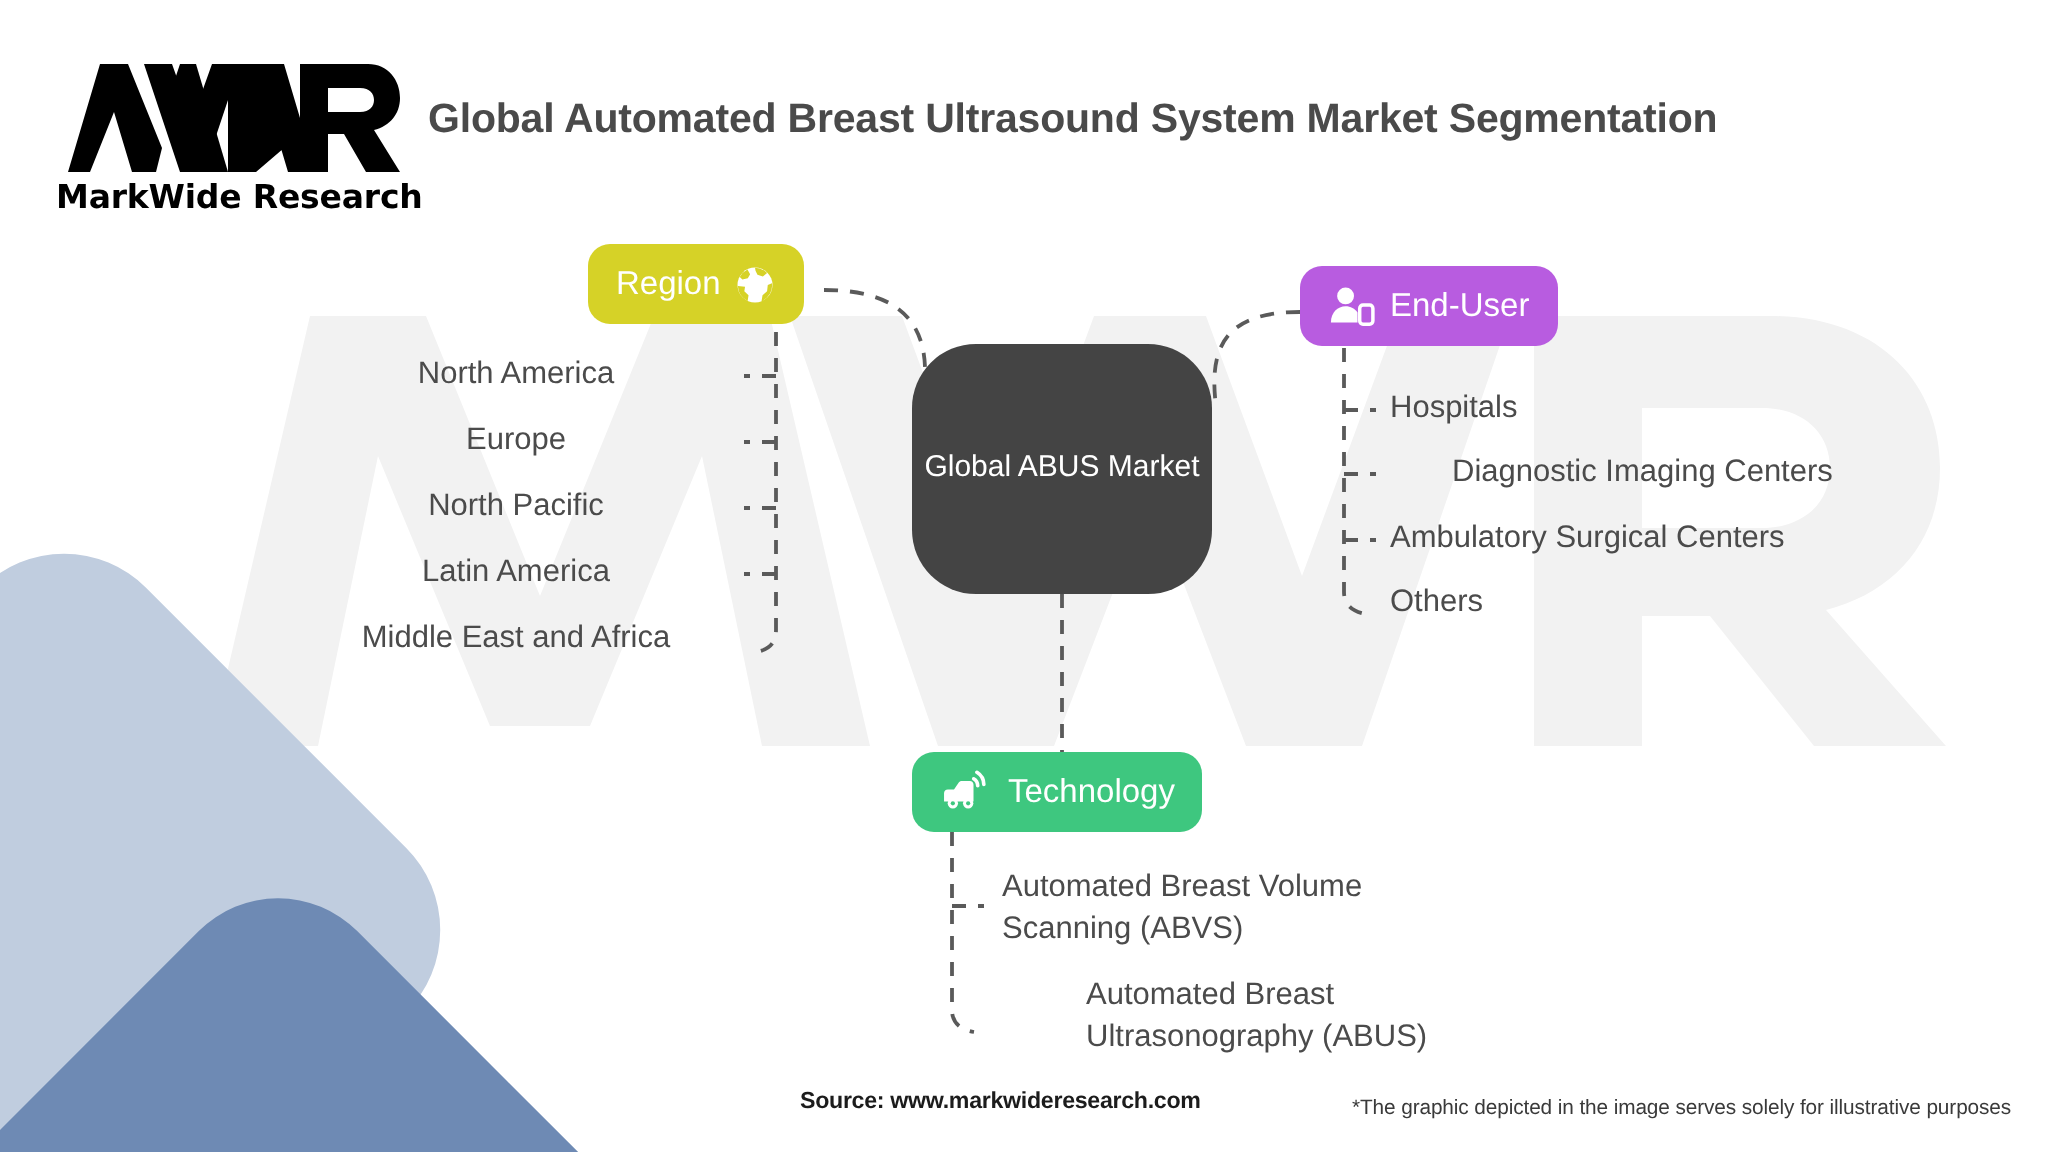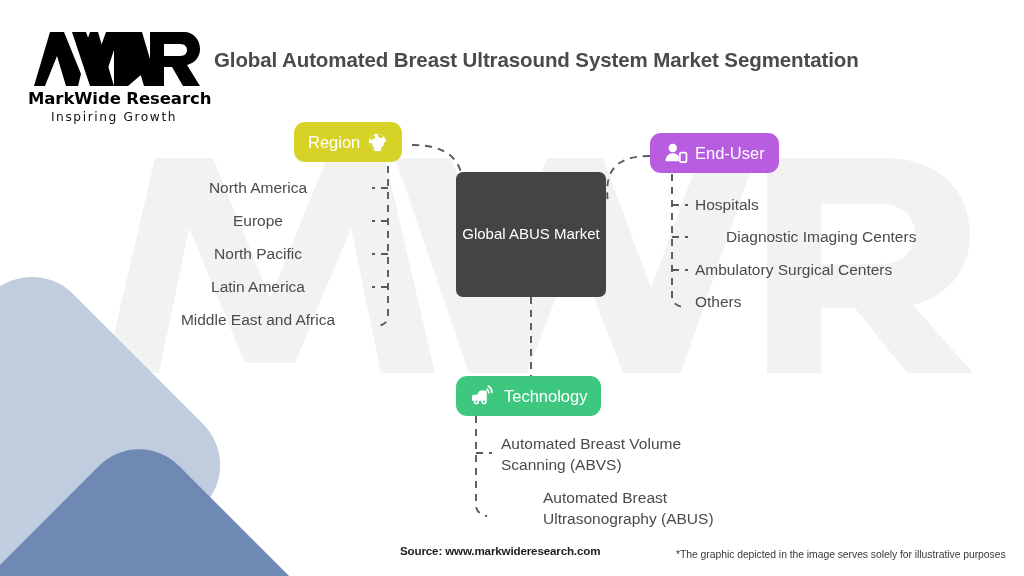--- a/index.html
+++ b/index.html
@@ -101,21 +101,21 @@
     pointer-events: none;
   }
 
   
   .center-node {
     position: absolute;
     left: 456px;
     top: 172px;
     width: 150px;
     height: 125px;
-    border-radius: 7px;
+    border-radius: 32px;
     background: #444444;
     color: #ffffff;
     display: flex;
     align-items: center;
     justify-content: center;
     text-align: center;
     font-size: 15px;
     line-height: 1.35;
   }
 
@@ -199,21 +199,20 @@
     <svg class="logo-mark" width="172" height="58" viewBox="0 0 172 58">
       <g fill="#000000">
         <path d="M6 56 L22 2 L36 2 L53 44 L50 56 L38 56 L29 26 L17 56 Z"></path>
         <path d="M44 2 L58 2 L68 30 L78 2 L92 2 L74 56 L62 56 Z"></path>
         <path d="M62 2 L70 2 L86 56 L72 56 L58 14 Z"></path>
         <path d="M86 2 L100 2 L114 44 L100 56 L86 56 Z M100 2 L114 2 L130 56 L116 56 Z"></path>
         <path d="M122 2 L156 2 C166 2 172 10 172 19 C172 27 167 33 159 35 L172 56 L155 56 L144 37 L136 37 L136 56 L122 56 Z M136 14 L136 26 L152 26 C157 26 159 23 159 20 C159 17 157 14 152 14 Z"></path>
       </g>
     </svg>
     <div class="logo-name">MarkWide Research</div>
-    <div class="logo-tag">Inspiring Growth</div>
   </div>
 
   <div class="title">Global Automated Breast Ultrasound System Market Segmentation</div>
 
   <svg class="connectors" viewBox="0 0 1024 576">
     <g fill="none" stroke="#5a5a5a" stroke-width="1.9" stroke-dasharray="7 6" stroke-linecap="butt">
 
       <path d="M412 145 C448 145 466 160 462 195"></path>
 
       <path d="M388 166 L388 315 C388 322 384 325 378 326"></path>

